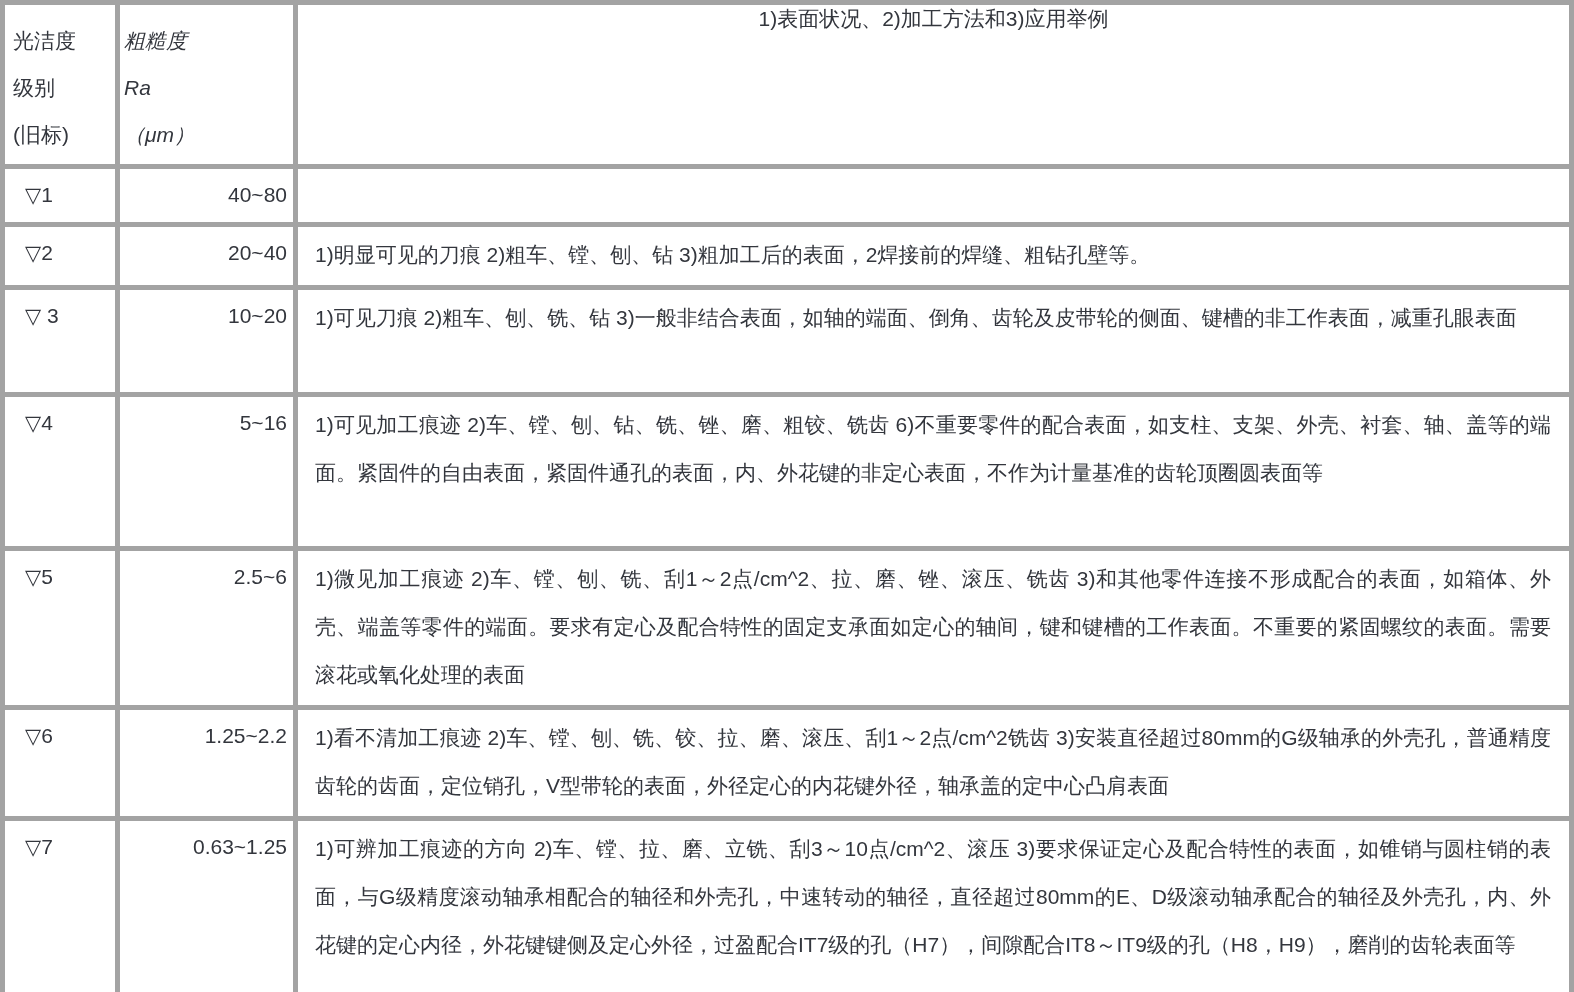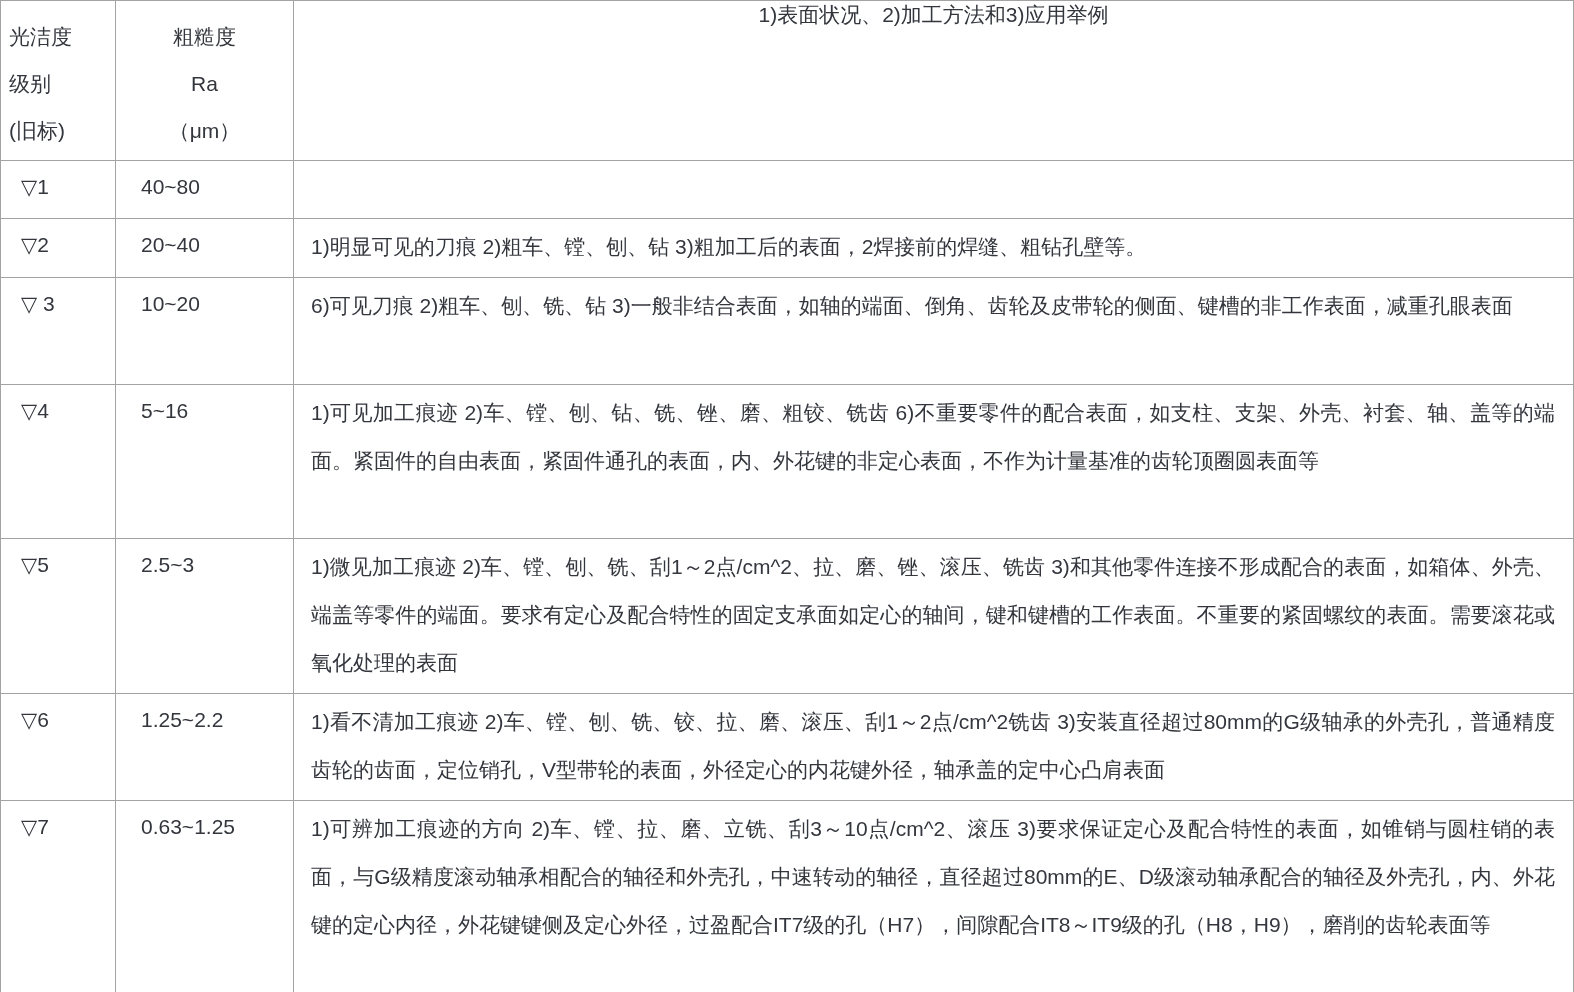--- a/index.html
+++ b/index.html
@@ -15,37 +15,38 @@
   table.roughness {
     width: 1574px;
     border-collapse: collapse;
     table-layout: fixed;
     background: #ffffff;
   }
   table.roughness col.c1 { width: 115px; }
   table.roughness col.c2 { width: 178px; }
   table.roughness th,
   table.roughness td {
-    border: 1px solid #a3a3a3;
+    border: 5px solid #a3a3a3;
     font-weight: 400;
     font-size: 21px;
     color: #33363d;
     vertical-align: top;
     box-sizing: border-box;
   }
   thead tr { height: 150px; }
   th.h-grade {
     text-align: left;
     padding: 12px 6px 6px 8px;
     line-height: 47px;
   }
   th.h-ra {
-    text-align: center;
+    text-align: left;
     padding: 12px 4px 6px 4px;
     line-height: 47px;
+    font-style: italic;
   }
   th.h-desc {
     text-align: center;
     vertical-align: middle;
     padding: 0 10px;
     line-height: 28px;
   }
   tbody tr:nth-child(1) { height: 58px;  }
   tbody tr:nth-child(2) { height: 58px;  }
   tbody tr:nth-child(3) { height: 107px; }
@@ -54,20 +55,21 @@
   tbody tr:nth-child(6) { height: 107px; }
   tbody tr:nth-child(7) { height: 205px; }
   td.grade {
     padding: 12px 6px 4px 20px;
     line-height: 28px;
     white-space: pre;
   }
   td.ra {
     padding: 12px 6px 4px 25px;
     line-height: 28px;
+    text-align: right;
   }
   td.desc {
     padding: 4px 18px 6px 17px;
     line-height: 48px;
     text-align: justify;
     text-justify: inter-ideograph;
   }
 </style>
 </head>
 <body>
@@ -102,32 +104,32 @@
 
   <tr>
     <td class="grade">▽2</td>
     <td class="ra">20~40</td>
     <td class="desc">1)明显可见的刀痕 2)粗车、镗、刨、钻 3)粗加工后的表面，2焊接前的焊缝、粗钻孔壁等。</td>
   </tr>
 
   <tr>
     <td class="grade">▽ 3</td>
     <td class="ra">10~20</td>
-    <td class="desc">6)可见刀痕 2)粗车、刨、铣、钻 3)一般非结合表面，如轴的端面、倒角、齿轮及皮带轮的侧面、键槽的非工作表面，减重孔眼表面</td>
+    <td class="desc">1)可见刀痕 2)粗车、刨、铣、钻 3)一般非结合表面，如轴的端面、倒角、齿轮及皮带轮的侧面、键槽的非工作表面，减重孔眼表面</td>
   </tr>
 
   <tr>
     <td class="grade">▽4</td>
     <td class="ra">5~16</td>
     <td class="desc">1)可见加工痕迹 2)车、镗、刨、钻、铣、锉、磨、粗铰、铣齿 6)不重要零件的配合表面，如支柱、支架、外壳、衬套、轴、盖等的端面。紧固件的自由表面，紧固件通孔的表面，内、外花键的非定心表面，不作为计量基准的齿轮顶圈圆表面等</td>
   </tr>
 
   <tr>
     <td class="grade">▽5</td>
-    <td class="ra">2.5~3</td>
+    <td class="ra">2.5~6</td>
     <td class="desc">1)微见加工痕迹 2)车、镗、刨、铣、刮1～2点/cm^2、拉、磨、锉、滚压、铣齿 3)和其他零件连接不形成配合的表面，如箱体、外壳、端盖等零件的端面。要求有定心及配合特性的固定支承面如定心的轴间，键和键槽的工作表面。不重要的紧固螺纹的表面。需要滚花或氧化处理的表面</td>
   </tr>
 
   <tr>
     <td class="grade">▽6</td>
     <td class="ra">1.25~2.2</td>
     <td class="desc">1)看不清加工痕迹 2)车、镗、刨、铣、铰、拉、磨、滚压、刮1～2点/cm^2铣齿 3)安装直径超过80mm的G级轴承的外壳孔，普通精度齿轮的齿面，定位销孔，V型带轮的表面，外径定心的内花键外径，轴承盖的定中心凸肩表面</td>
   </tr>
 
   <tr>

